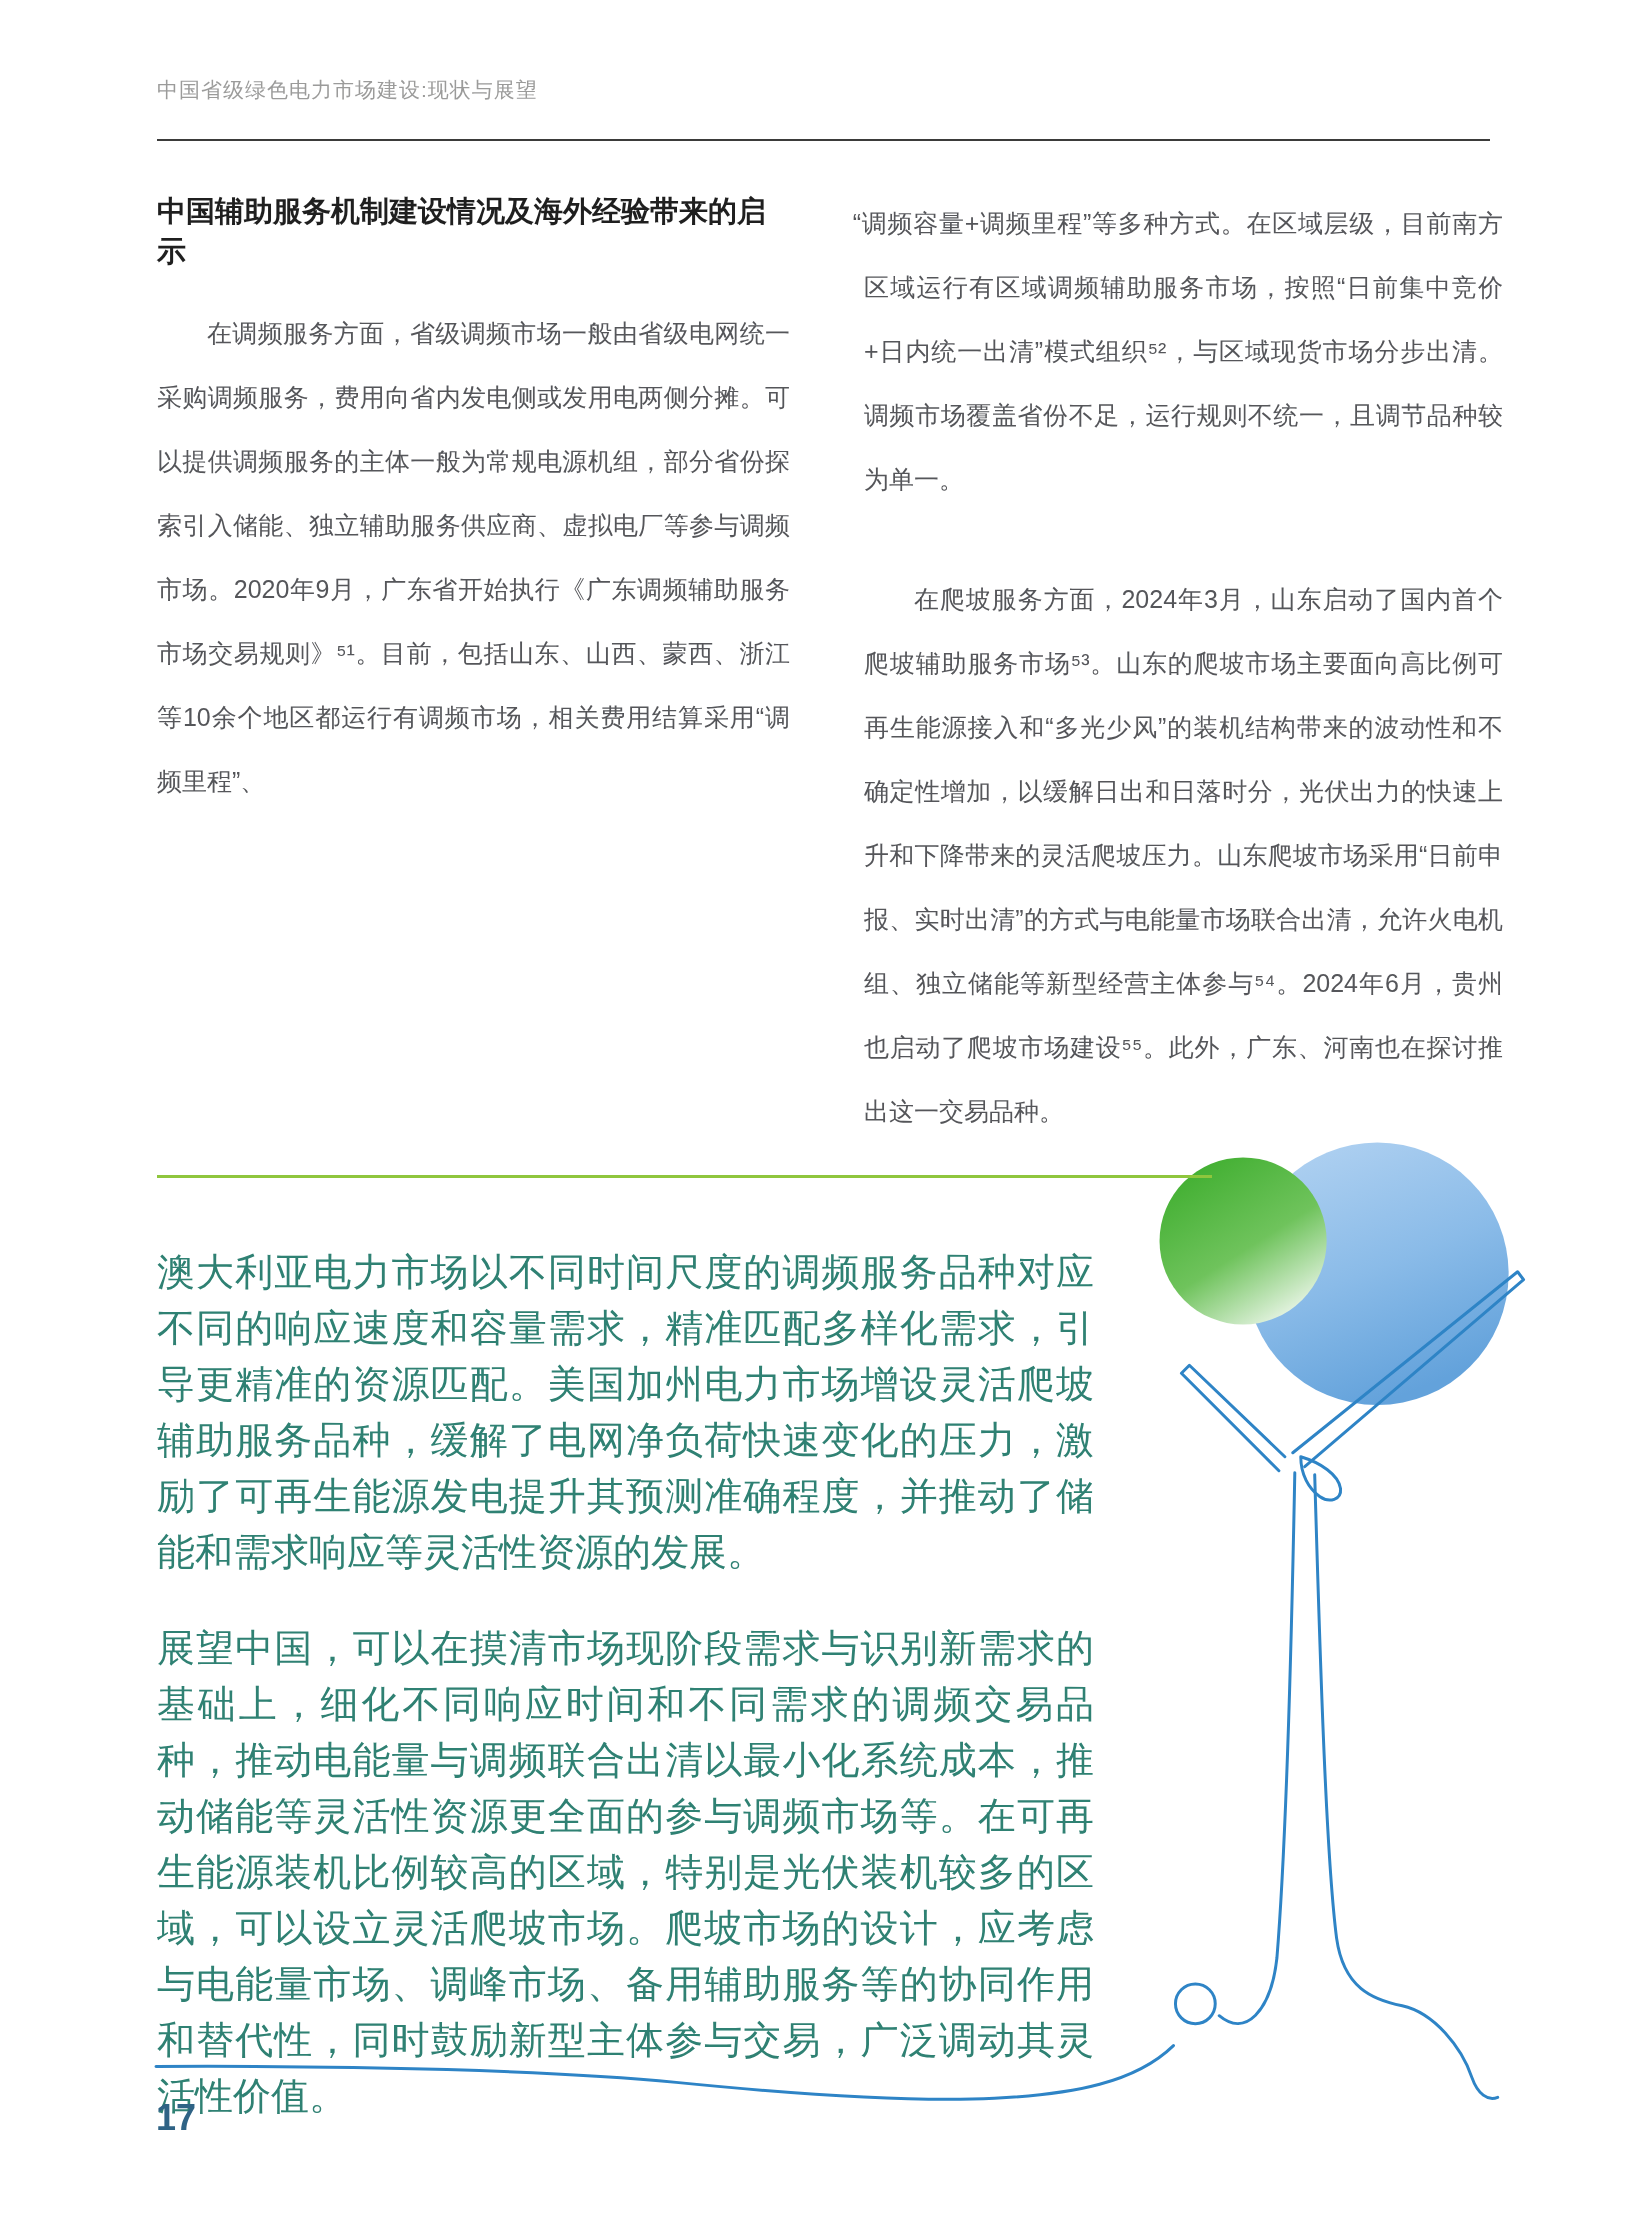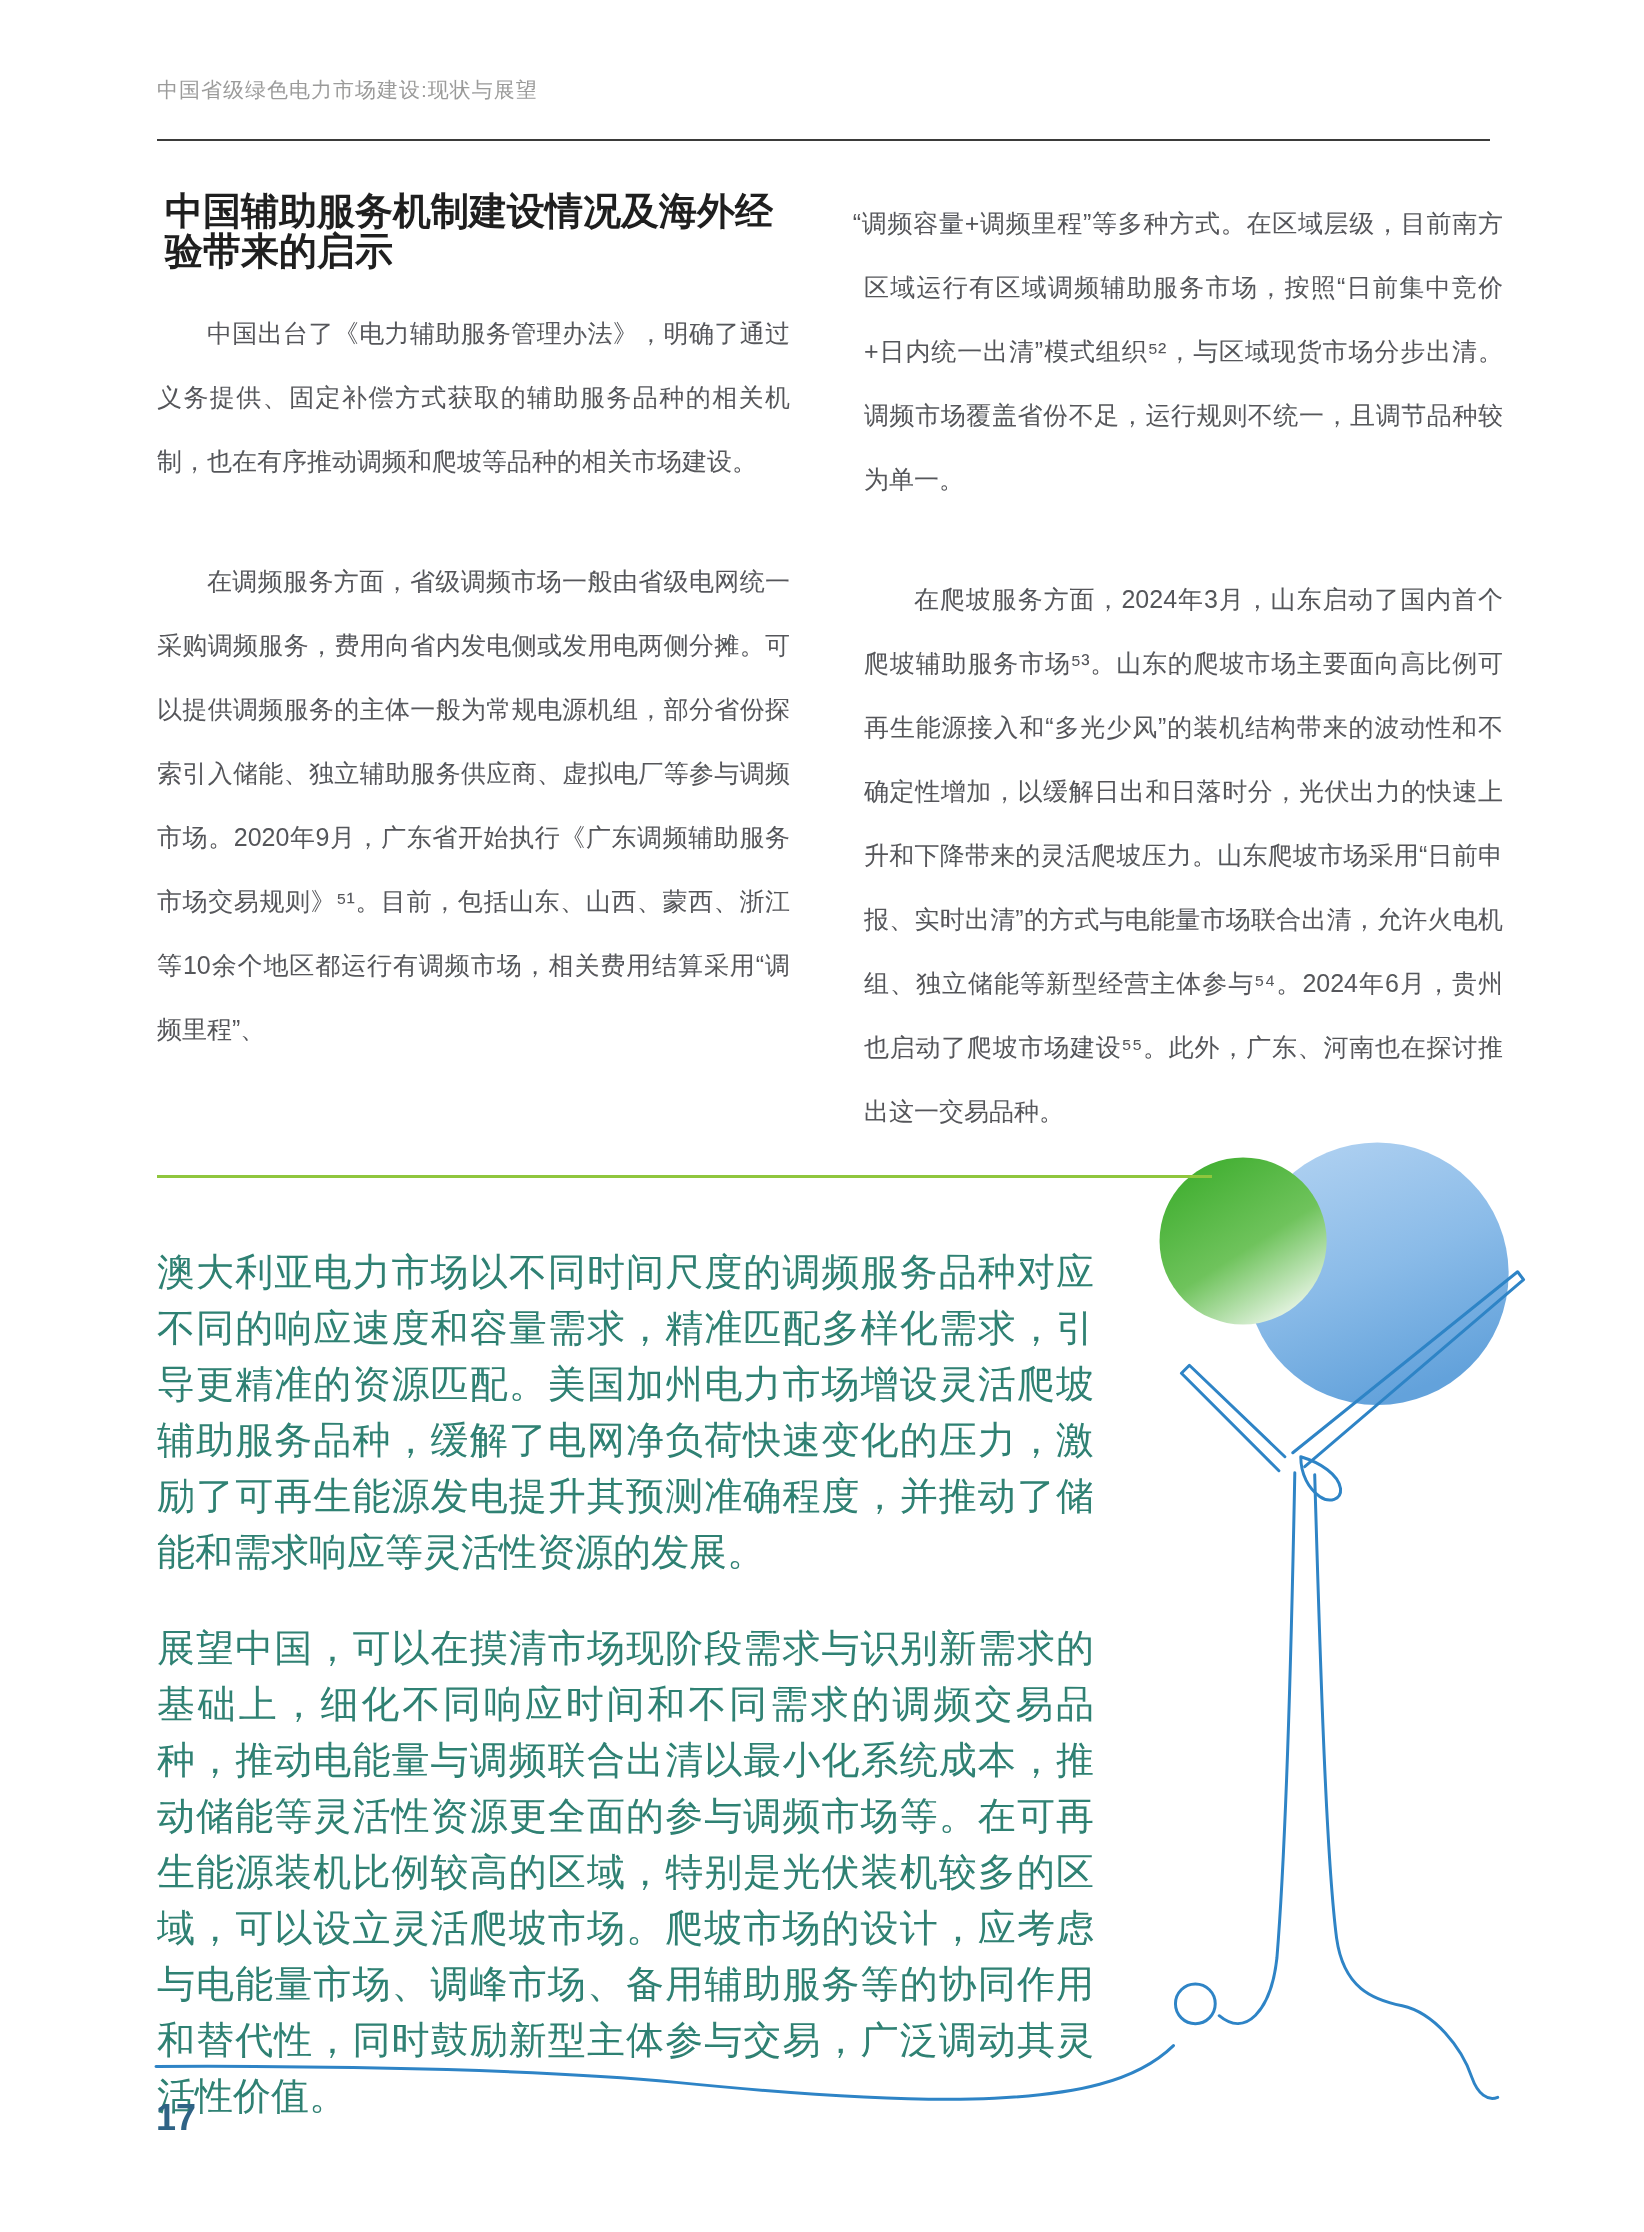--- a/index.html
+++ b/index.html
@@ -16,22 +16,22 @@
     letter-spacing:1px;
   }
   .header-rule{
     position:absolute;left:157px;top:139px;
     width:1333px;height:2px;background:#3b3b3a;
   }
   .col{position:absolute;top:191px;color:#55565a;}
   .col-left{left:157px;width:633px;}
   .col-right{left:864px;width:639px;}
   .section-heading{
-    margin:0 0 30px 8px;
-    font-size:38px;line-height:40px;font-weight:bold;color:#1f1f1f;
+    margin:0 0 30px 0;
+    font-size:29px;line-height:40px;font-weight:bold;color:#1f1f1f;
   }
   .body-paras p{
     margin:0 0 56px 0;
     font-size:25px;line-height:64px;
     text-align:justify;
     text-indent:2em;
   }
   .col-right .body-paras p:first-child{text-indent:-0.45em;}
   .green-rule{
     position:absolute;left:157px;top:1175px;
@@ -59,21 +59,20 @@
 <body>
 
 <div class="page">
 
   <div class="page-header">中国省级绿色电力市场建设:现状与展望</div>
   <div class="header-rule"></div>
 
   <div class="col col-left">
     <h2 class="section-heading">中国辅助服务机制建设情况及海外经验带来的启示</h2>
     <div class="body-paras">
-        <p>中国出台了《电力辅助服务管理办法》，明确了通过义务提供、固定补偿方式获取的辅助服务品种的相关机制，也在有序推动调频和爬坡等品种的相关市场建设。</p>
         <p>在调频服务方面，省级调频市场一般由省级电网统一采购调频服务，费用向省内发电侧或发用电两侧分摊。可以提供调频服务的主体一般为常规电源机组，部分省份探索引入储能、独立辅助服务供应商、虚拟电厂等参与调频市场。2020年9月，广东省开始执行《广东调频辅助服务市场交易规则》⁵¹。目前，包括山东、山西、蒙西、浙江等10余个地区都运行有调频市场，相关费用结算采用“调频里程”、</p>
       </div>
   </div>
 
   <div class="col col-right">
     <div class="body-paras">
         <p>“调频容量+调频里程”等多种方式。在区域层级，目前南方区域运行有区域调频辅助服务市场，按照“日前集中竞价+日内统一出清”模式组织⁵²，与区域现货市场分步出清。调频市场覆盖省份不足，运行规则不统一，且调节品种较为单一。</p>
         <p>在爬坡服务方面，2024年3月，山东启动了国内首个爬坡辅助服务市场⁵³。山东的爬坡市场主要面向高比例可再生能源接入和“多光少风”的装机结构带来的波动性和不确定性增加，以缓解日出和日落时分，光伏出力的快速上升和下降带来的灵活爬坡压力。山东爬坡市场采用“日前申报、实时出清”的方式与电能量市场联合出清，允许火电机组、独立储能等新型经营主体参与⁵⁴。2024年6月，贵州也启动了爬坡市场建设⁵⁵。此外，广东、河南也在探讨推出这一交易品种。</p>
       </div>
   </div>

